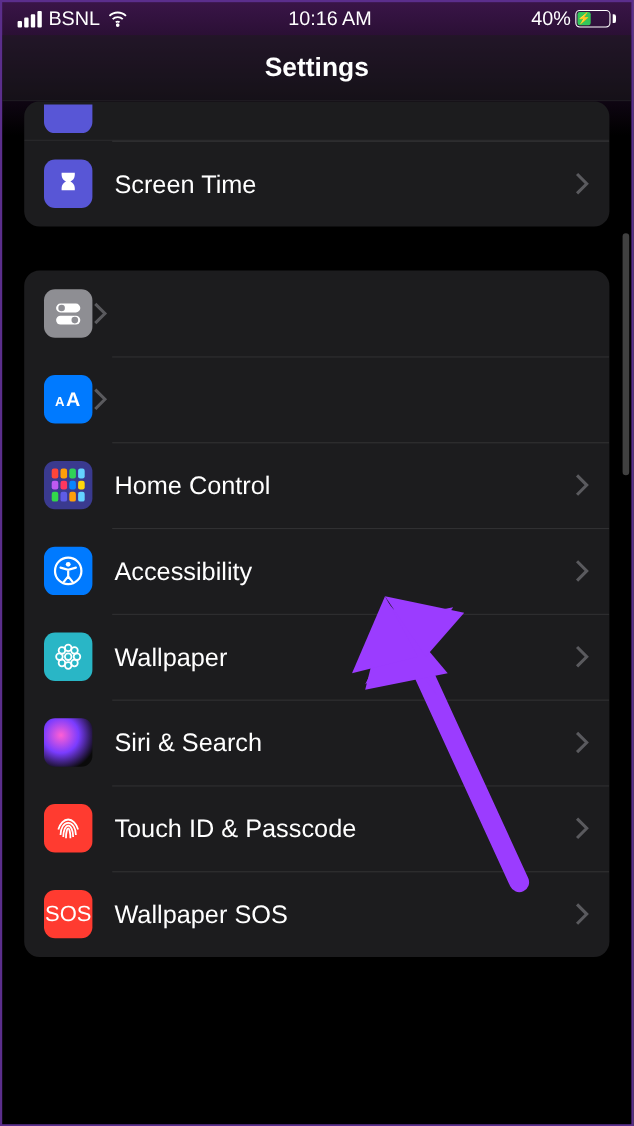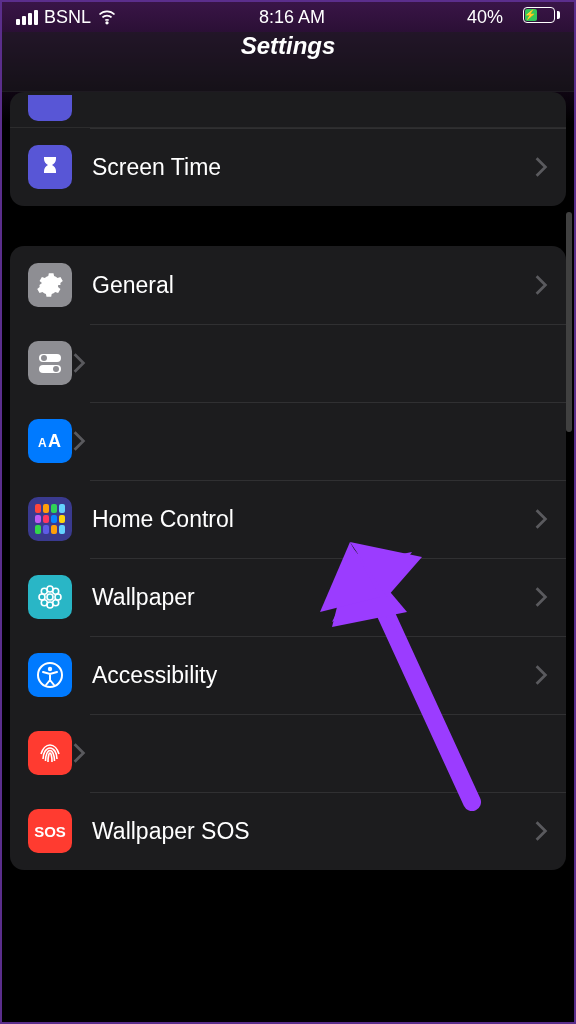--- a/index.html
+++ b/index.html
@@ -15,21 +15,21 @@
   .status-bar {
     height: 30px;
     display: flex;
     align-items: center;
     justify-content: space-between;
     padding: 0 14px;
     font-size: 18px;
     font-weight: 500;
   }
   .status-left { display: flex; align-items: center; gap: 6px; }
-  .status-right { display: flex; align-items: flex-start; gap: 20px; }
+  .status-right { display: flex; align-items: center; gap: 4px; }
   .signal-bars { display: inline-flex; align-items: flex-end; gap: 2px; }
   .signal-bars span { width: 4px; background: #fff; display: inline-block; border-radius: 1px; }
   .signal-bars span:nth-child(1){height:6px;}
   .signal-bars span:nth-child(2){height:9px;}
   .signal-bars span:nth-child(3){height:12px;}
   .signal-bars span:nth-child(4){height:15px;}
   .wifi-ic { width:20px; height:20px; }
   .battery {
     display: inline-flex; align-items: center; gap:2px;
   }
@@ -40,29 +40,28 @@
   .batt-fill {
     position: absolute; left:1px; top:1px; bottom:1px; width:40%;
     background: #34c759; border-radius: 2px;
     display:flex; align-items:center; justify-content:center;
   }
   .batt-cap { width:3px; height:8px; background:#fff; border-radius:0 2px 2px 0; }
   .bolt { font-size:10px; color:#000; }
 
   .header {
     height: 60px;
-    display: flex; justify-content: center;
+    display: flex; align-items: center; justify-content: center;
     background: rgba(28,28,30,0.55);
     border-bottom: 0.5px solid rgba(255,255,255,0.04);
-    font-style: italic;
   }
   .header h1 { font-size: 24px; font-weight: 700; }
 
   .scroll-area {
-    padding: 0 8px;
+    padding: 0 20px;
     height: calc(1024px - 30px - 60px - 4px);
     overflow: hidden;
     position: relative;
   }
   .scroll-track {
     position: absolute; right: 2px; top: 120px; width: 6px; height: 220px;
     background: rgba(255,255,255,0.25); border-radius: 3px;
   }
   .group {
     background: #1c1c1e;
@@ -104,21 +103,21 @@
   
   .ic-screentime { background:#5856D6; }
   .ic-general { background:#8e8e93; }
   .ic-control { background:#8e8e93; }
   .ic-display { background:#007aff; }
   .ic-home { background:#3a3a8f; }
   .ic-access { background:#007aff; }
   .ic-wallpaper { background:#29b6c6; }
   .ic-siri { background: radial-gradient(circle at 35% 35%, #ff5fd4 0%, #7a3cff 40%, #0a0a0a 80%); }
   .ic-touchid { background:#ff3b30; }
-  .ic-sos { background:#ff3b30; color:#fff; font-weight:700; font-size:15px; }
+  .ic-sos { background:#ff3b30; color:#fff; font-weight:400; font-size:20px; }
 
   .home-grid {
     width:30px; height:30px; display:grid; grid-template-columns:repeat(4,1fr); grid-template-rows:repeat(3,1fr); gap:2px;
   }
   .home-grid span { border-radius:2px; }
   .home-grid span:nth-child(1){background:#ff453a;}
   .home-grid span:nth-child(2){background:#ff9f0a;}
   .home-grid span:nth-child(3){background:#30d158;}
   .home-grid span:nth-child(4){background:#64d2ff;}
   .home-grid span:nth-child(5){background:#bf5af2;}
@@ -148,21 +147,21 @@
         <span></span>
       </span>
     <span>BSNL</span>
     <svg class="wifi-ic" viewBox="0 0 24 24" fill="none" stroke="#fff" stroke-width="2">
         <path d="M3 9c5-5 13-5 18 0"></path>
         <path d="M6.5 12.5c3-3 8-3 11 0"></path>
         <path d="M10 16c1-1 3-1 4 0"></path>
         <circle cx="12" cy="19" r="1" fill="#fff"></circle>
       </svg>
   </div>
-  <div>8:16 AM</div>
+  <div>10:16 AM</div>
   <div class="status-right">
     <span>40%</span>
     <span class="battery">
       <span class="batt-body">
           <span class="batt-fill">
             <span class="bolt">⚡</span>
           </span>
         </span>
       <span class="batt-cap"></span>
     </span>
@@ -187,31 +186,20 @@
       </div>
       <div class="label">Screen Time</div>
       <svg class="chevron" width="14" height="22" viewBox="0 0 12 20" fill="none" stroke="currentColor" stroke-width="2.5">
           <path d="M2 2l8 8-8 8"></path>
         </svg>
     </div>
   </div>
 
   <div class="group">
 
-    <div class="row">
-      <div class="icon ic-general">
-        <svg width="28" height="28" viewBox="0 0 24 24" fill="#fff">
-            <path d="M12 8a4 4 0 100 8 4 4 0 000-8zm9 4c0-.6-.05-1.18-.14-1.74l2.1-1.63-2-3.46-2.48.84a8.96 8.96 0 00-3-1.74L15 2h-4l-.48 2.27a8.96 8.96 0 00-3 1.74l-2.48-.84-2 3.46 2.1 1.63A9.06 9.06 0 003 12c0 .6.05 1.18.14 1.74l-2.1 1.63 2 3.46 2.48-.84a8.96 8.96 0 003 1.74L9 22h4l.48-2.27a8.96 8.96 0 003-1.74l2.48.84 2-3.46-2.1-1.63c.09-.56.14-1.14.14-1.74z"></path>
-          </svg>
-      </div>
-      <div class="label">General</div>
-      <svg class="chevron" width="14" height="22" viewBox="0 0 12 20" fill="none" stroke="currentColor" stroke-width="2.5">
-          <path d="M2 2l8 8-8 8"></path>
-        </svg>
-    </div>
 
     <div class="row">
       <div class="icon ic-control">
         <svg width="30" height="30" viewBox="0 0 30 30" fill="none">
             <rect x="4" y="6" width="22" height="8" rx="4" fill="#fff"></rect>
             <circle cx="9" cy="10" r="3" fill="#8e8e93"></circle>
             <rect x="4" y="17" width="22" height="8" rx="4" fill="#fff"></rect>
             <circle cx="21" cy="21" r="3" fill="#8e8e93"></circle>
           </svg>
       </div>
@@ -243,20 +231,34 @@
             <span></span>
             <span></span>
             <span></span>
             <span></span>
             <span></span>
             <span></span>
             <span></span>
           </div>
       </div>
       <div class="label">Home Control</div>
+      <svg class="chevron" width="14" height="22" viewBox="0 0 12 20" fill="none" stroke="currentColor" stroke-width="2.5">
+          <path d="M2 2l8 8-8 8"></path>
+        </svg>
+    </div>
+
+    <div class="row">
+      <div class="icon ic-access">
+        <svg width="30" height="30" viewBox="0 0 30 30" fill="none">
+            <circle cx="15" cy="15" r="12" stroke="#fff" stroke-width="2"></circle>
+            <circle cx="15" cy="9" r="2.2" fill="#fff"></circle>
+            <path d="M8 12l7 2 7-2M15 14v6m0 0l-4 5m4-5l4 5" stroke="#fff" stroke-width="2" stroke-linecap="round"></path>
+          </svg>
+      </div>
+      <div class="label">Accessibility</div>
       <svg class="chevron" width="14" height="22" viewBox="0 0 12 20" fill="none" stroke="currentColor" stroke-width="2.5">
           <path d="M2 2l8 8-8 8"></path>
         </svg>
     </div>
 
     <div class="row">
       <div class="icon ic-wallpaper">
         <svg width="28" height="28" viewBox="0 0 28 28" fill="none" stroke="#fff" stroke-width="1.6">
             <circle cx="14" cy="14" r="3"></circle>
             <circle cx="14" cy="6" r="3"></circle>
@@ -269,43 +271,37 @@
             <circle cx="19.7" cy="19.7" r="3"></circle>
           </svg>
       </div>
       <div class="label">Wallpaper</div>
       <svg class="chevron" width="14" height="22" viewBox="0 0 12 20" fill="none" stroke="currentColor" stroke-width="2.5">
           <path d="M2 2l8 8-8 8"></path>
         </svg>
     </div>
 
     <div class="row">
-      <div class="icon ic-access">
-        <svg width="30" height="30" viewBox="0 0 30 30" fill="none">
-            <circle cx="15" cy="15" r="12" stroke="#fff" stroke-width="2"></circle>
-            <circle cx="15" cy="9" r="2.2" fill="#fff"></circle>
-            <path d="M8 12l7 2 7-2M15 14v6m0 0l-4 5m4-5l4 5" stroke="#fff" stroke-width="2" stroke-linecap="round"></path>
-          </svg>
-      </div>
-      <div class="label">Accessibility</div>
-      <svg class="chevron" width="14" height="22" viewBox="0 0 12 20" fill="none" stroke="currentColor" stroke-width="2.5">
-          <path d="M2 2l8 8-8 8"></path>
-        </svg>
-    </div>
-
+      <div class="icon ic-siri"></div>
+      <div class="label">Siri &amp; Search</div>
+      <svg class="chevron" width="14" height="22" viewBox="0 0 12 20" fill="none" stroke="currentColor" stroke-width="2.5">
+          <path d="M2 2l8 8-8 8"></path>
+        </svg>
+    </div>
 
     <div class="row">
       <div class="icon ic-touchid">
         <svg width="28" height="28" viewBox="0 0 28 28" fill="none" stroke="#fff" stroke-width="1.6">
             <path d="M7 20c0-6 3-11 7-11s7 5 7 11"></path>
             <path d="M9.5 22c0-6 2-10.5 4.5-10.5S18.5 16 18.5 22"></path>
             <path d="M12 23c0-5 1-9 2-9s2 4 2 9"></path>
             <path d="M5 15c1.5-5 5-9 9-9s7.5 4 9 9"></path>
           </svg>
       </div>
+      <div class="label">Touch ID &amp; Passcode</div>
       <svg class="chevron" width="14" height="22" viewBox="0 0 12 20" fill="none" stroke="currentColor" stroke-width="2.5">
           <path d="M2 2l8 8-8 8"></path>
         </svg>
     </div>
 
     <div class="row">
       <div class="icon ic-sos">
         <span>SOS</span>
       </div>
       <div class="label">Wallpaper SOS</div>

